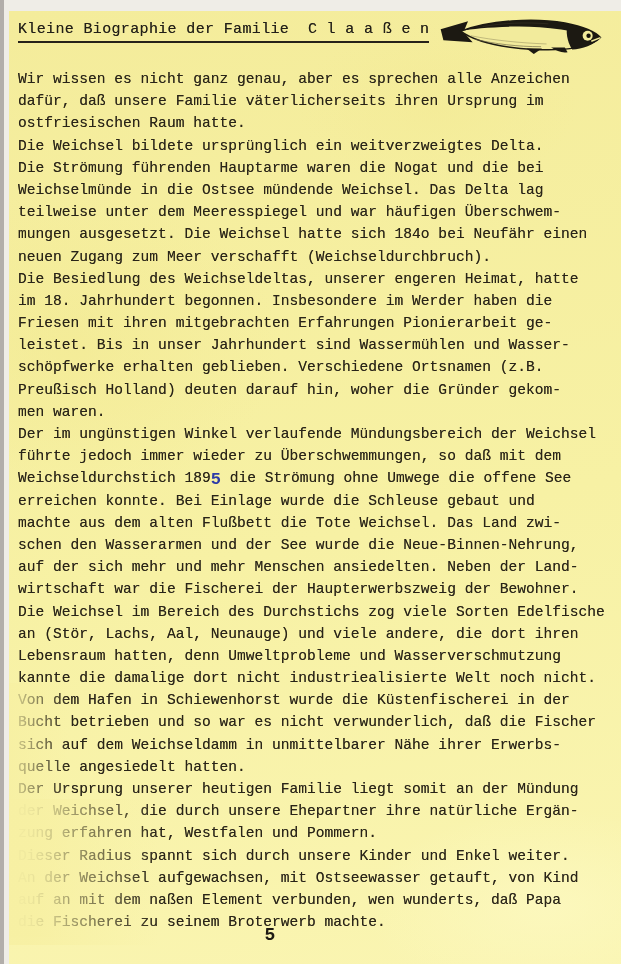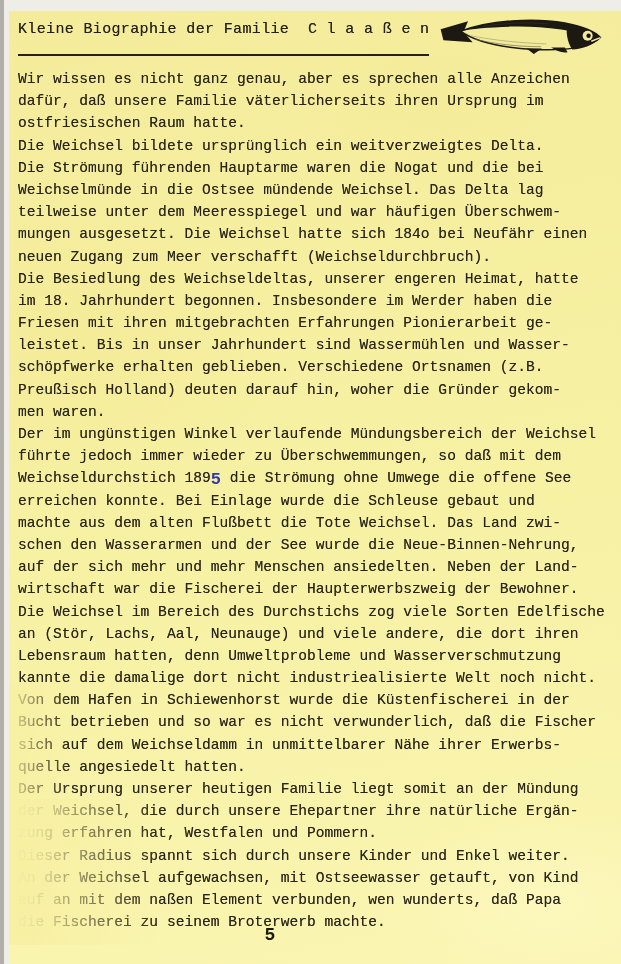--- a/index.html
+++ b/index.html
@@ -30,21 +30,21 @@
   }
   .title {
     position: absolute;
     top: 10px; left: 9px;
     display: inline-block;
     font-size: 15px;
     letter-spacing: 0.35px;
     color: #221f18;
     white-space: pre;
     border-bottom: 2px solid #26221a;
-    padding-bottom: 16px;
+    padding-bottom: 3px;
     text-shadow: 0 0 0.5px rgba(34,31,24,0.65);
   }
   .fish {
     position: absolute;
     top: 1px; right: 12px;
     width: 176px; height: 42px;
   }
   .body-text {
     position: absolute;
     top: 57px; left: 9px;

